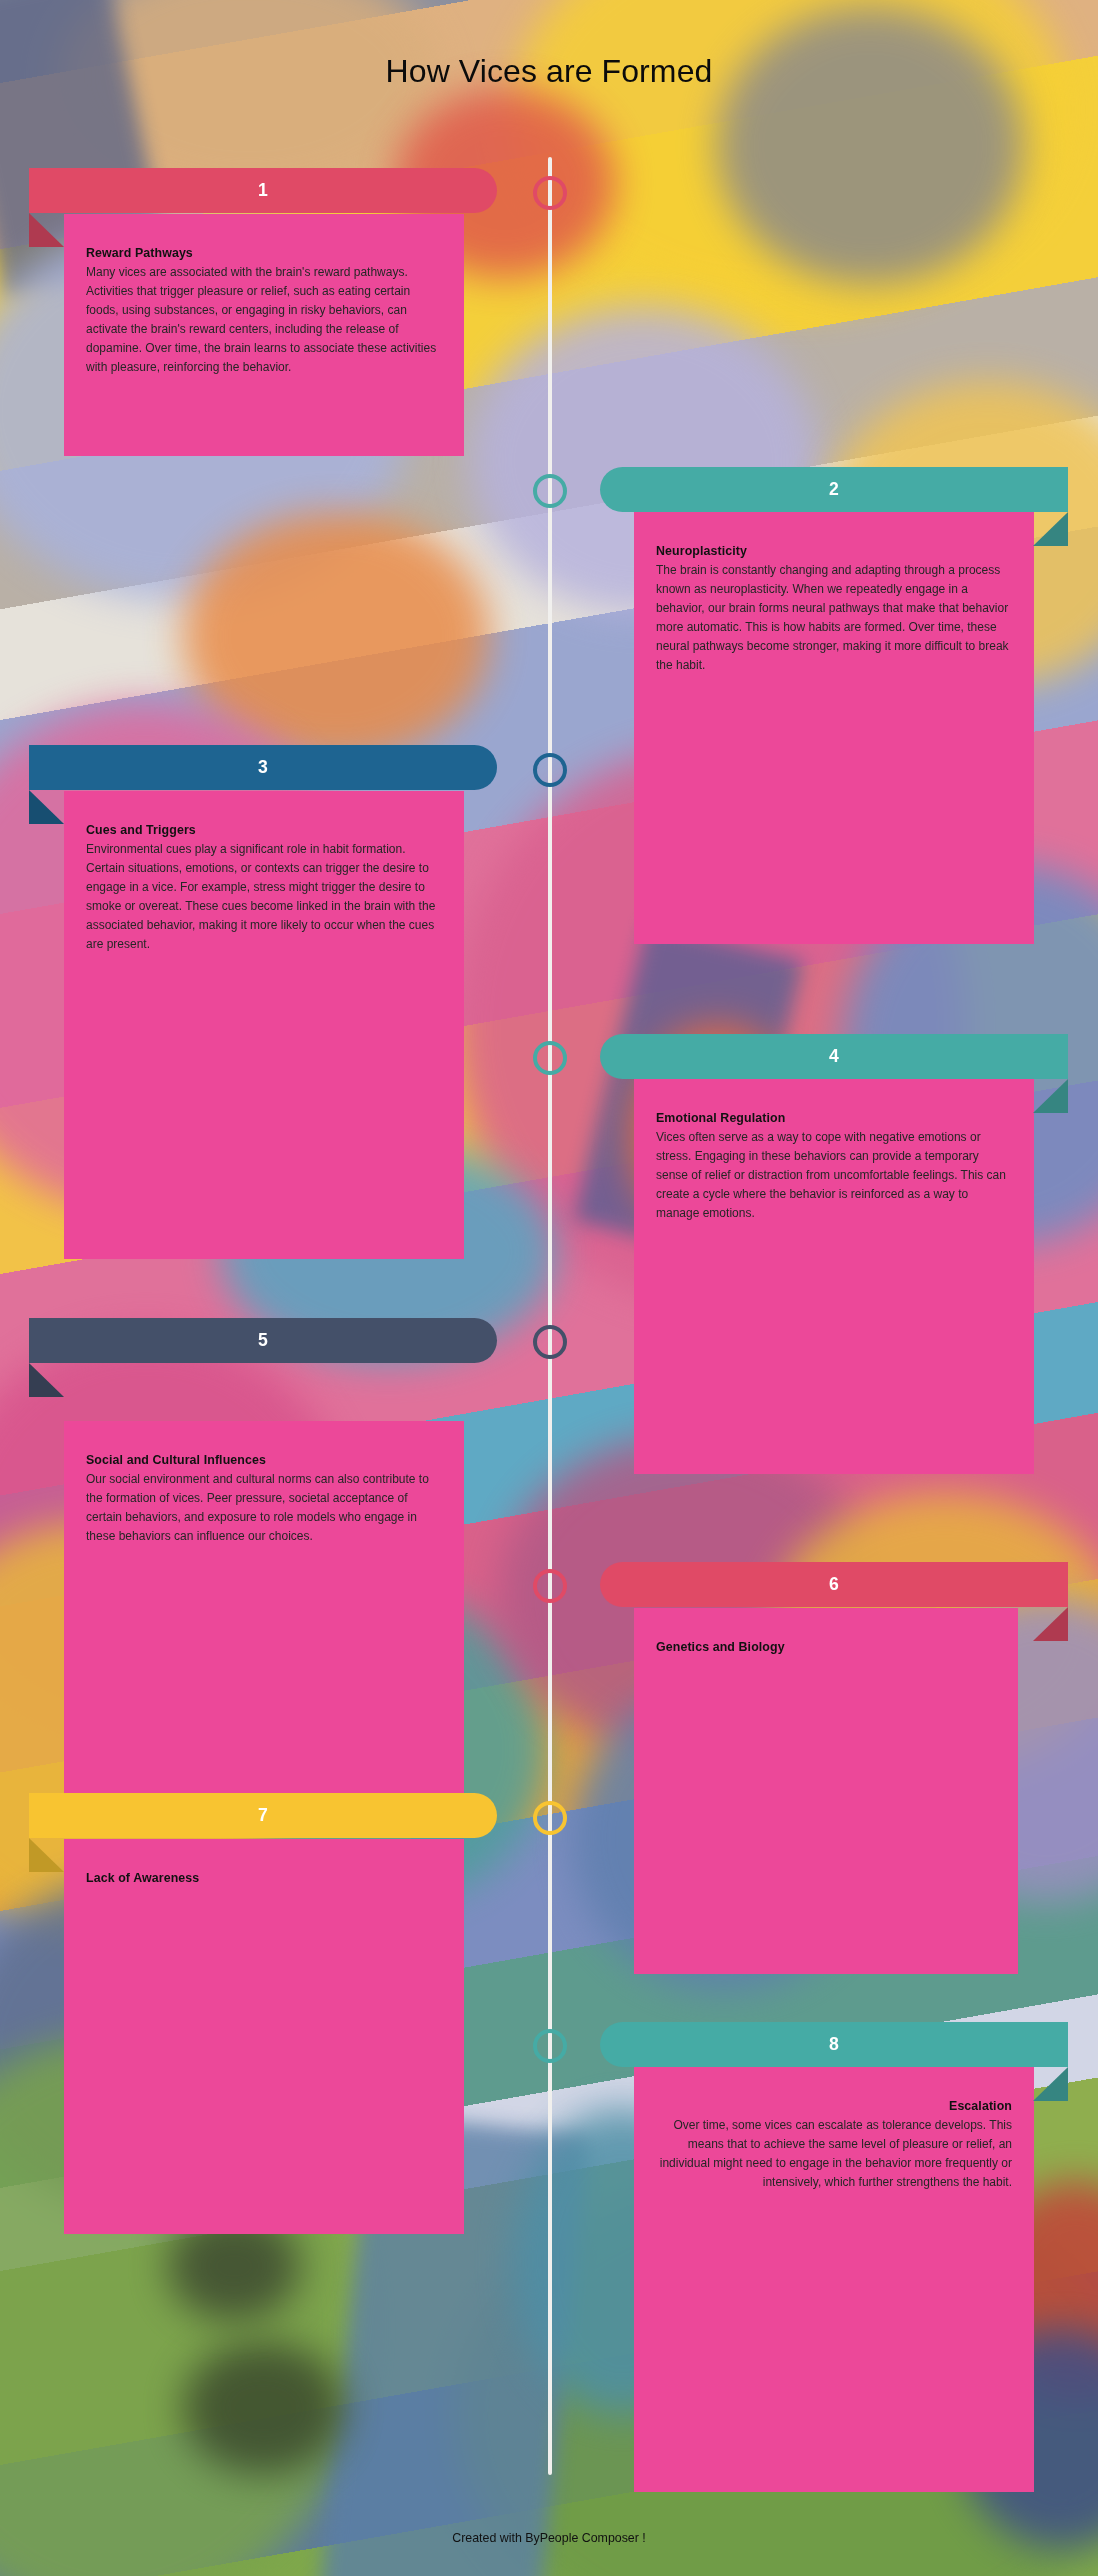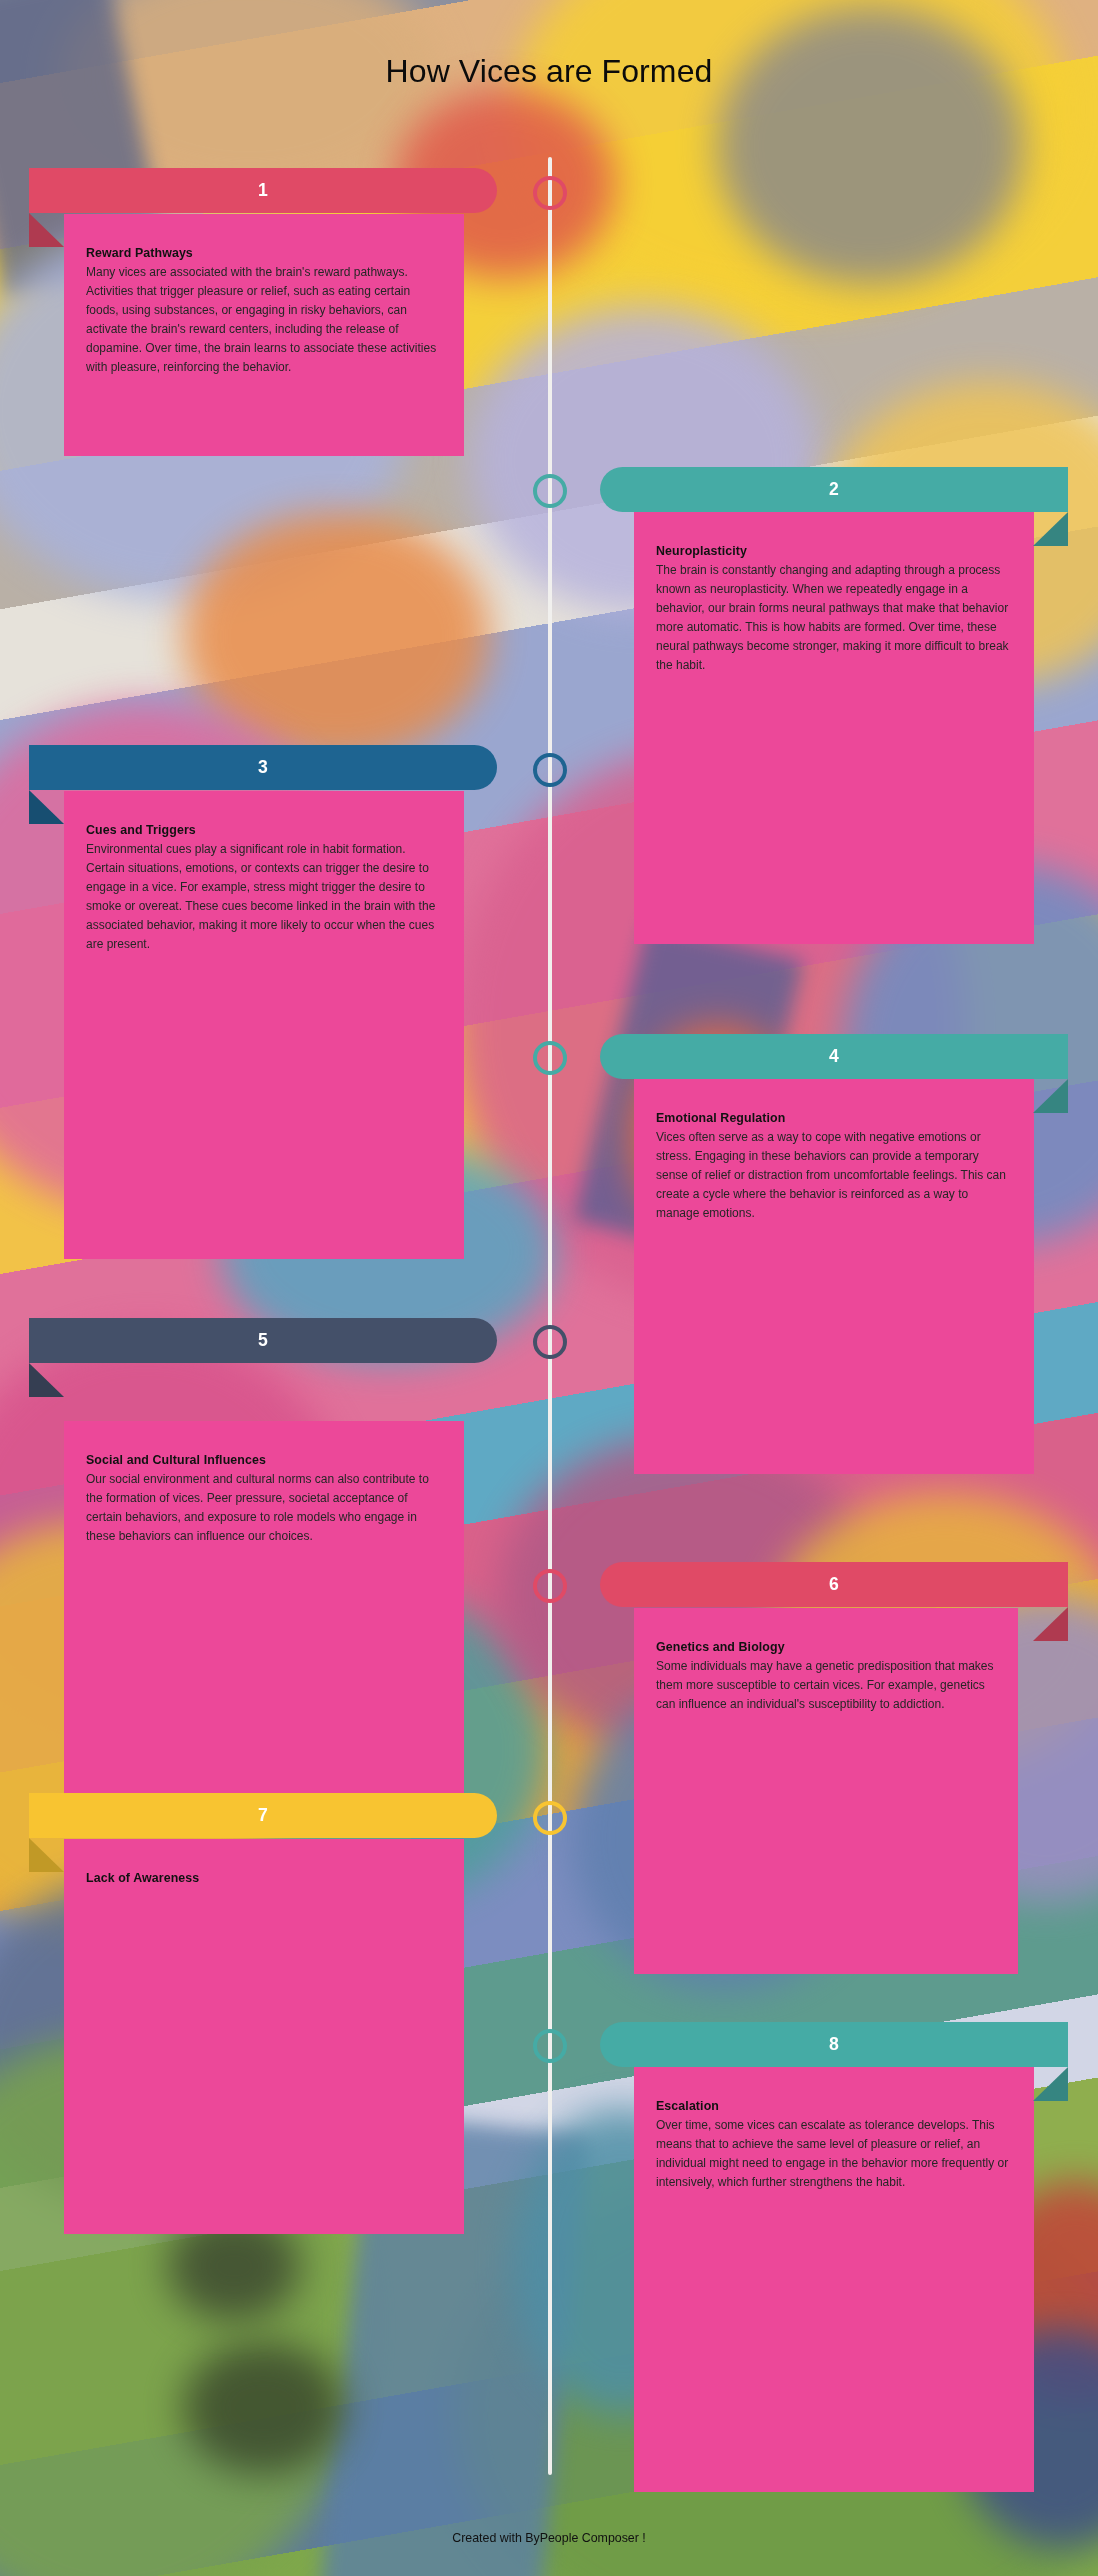--- a/index.html
+++ b/index.html
@@ -263,40 +263,39 @@
       </div>
       <div class="marker" style="top: 1325px; border-color: rgb(68, 80, 105);"></div>
     </div>
     <div class="tl-item right">
       <div class="ribbon" style="color: rgb(224, 74, 102); top: 1562px; left: 600px; width: 468px;">
         <div class="bar" style="background: rgb(224, 74, 102);">6</div>
         <div class="fold" style="color: rgb(175, 58, 80);"></div>
       </div>
       <div class="card" style="top: 1608px; left: 634px; width: 384px; min-height: 366px;">
         <h3>Genetics and Biology</h3>
-        <p>Some individuals may have a genetic predisposition that makes them more susceptible to certain vices. For example, genetics can influence an individual's susceptibility to addiction.</p>
       </div>
       <div class="marker" style="top: 1569px; border-color: rgb(224, 74, 102);"></div>
     </div>
     <div class="tl-item left">
       <div class="ribbon" style="color: rgb(248, 196, 49); top: 1793px; left: 29px; width: 468px;">
         <div class="bar" style="background: rgb(248, 196, 49);">7</div>
         <div class="fold" style="color: rgb(193, 153, 38);"></div>
       </div>
       <div class="card" style="top: 1839px; left: 64px; width: 400px; min-height: 395px;">
         <h3>Lack of Awareness</h3>
       </div>
       <div class="marker" style="top: 1801px; border-color: rgb(248, 196, 49);"></div>
     </div>
     <div class="tl-item right">
       <div class="ribbon" style="color: rgb(69, 171, 165); top: 2022px; left: 600px; width: 468px;">
         <div class="bar" style="background: rgb(69, 171, 165);">8</div>
         <div class="fold" style="color: rgb(54, 133, 129);"></div>
       </div>
-      <div class="card" style="top: 2067px; left: 634px; width: 400px; min-height: 425px;">
+      <div class="card" style="top: 2067px; left: 634px; width: 400px; min-height: 425px; text-align: right;">
         <h3>Escalation</h3>
         <p>Over time, some vices can escalate as tolerance develops. This means that to achieve the same level of pleasure or relief, an individual might need to engage in the behavior more frequently or intensively, which further strengthens the habit.</p>
       </div>
       <div class="marker" style="top: 2029px; border-color: rgb(69, 171, 165);"></div>
     </div>
   </div>
 
 <div id="footer">Created with ByPeople Composer !</div>
 
 

